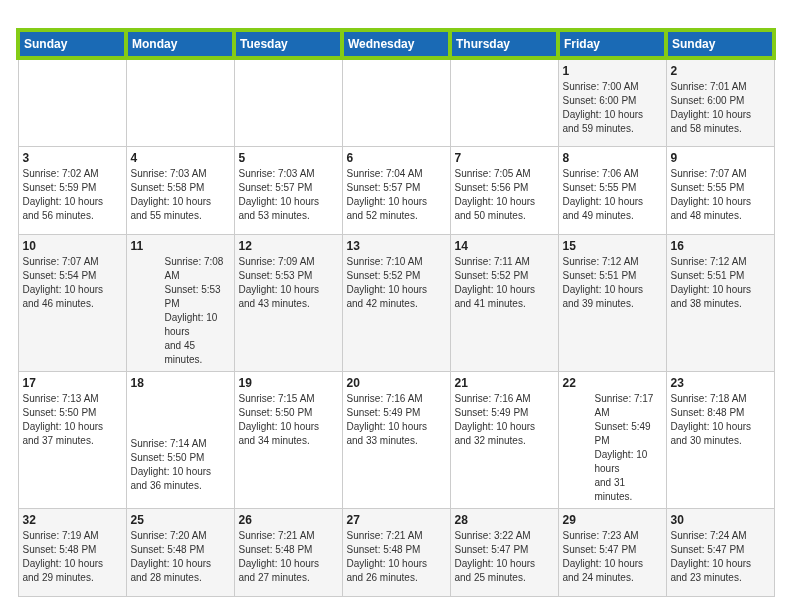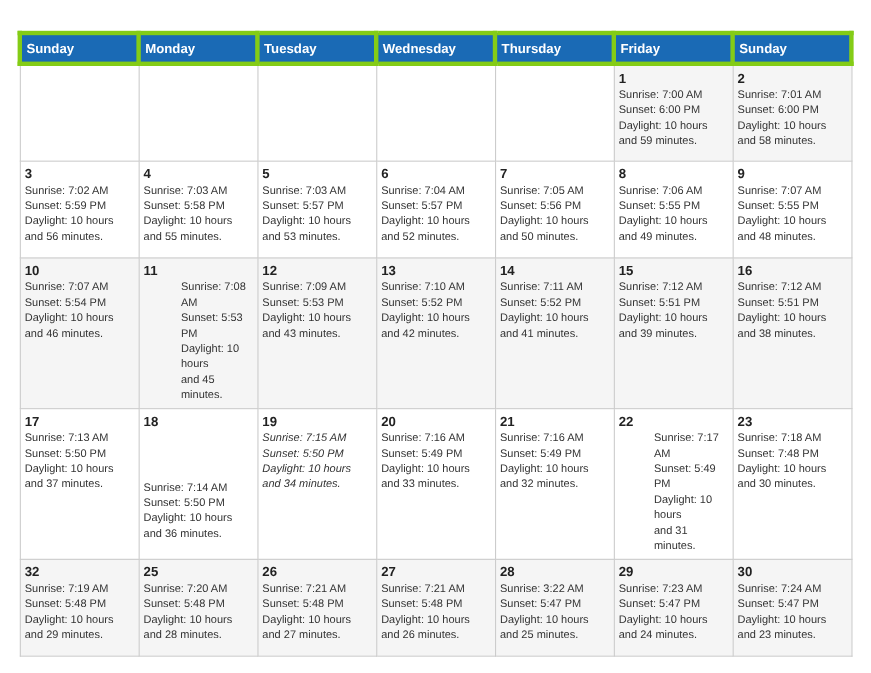--- a/index.html
+++ b/index.html
@@ -246,21 +246,21 @@
         </td>
         <td>
           <span class="day-num">18</span>
           <div class="day-info" style="white-space: pre-line; margin-top: 47px;">Sunrise: 7:14 AM
 Sunset: 5:50 PM
 Daylight: 10 hours
 and 36 minutes.</div>
         </td>
         <td>
           <span class="day-num">19</span>
-          <div class="day-info" style="white-space: pre-line; font-style: italic;">Sunrise: 7:15 AM
+          <div class="day-info" style="white-space: pre-line;">Sunrise: 7:15 AM
 Sunset: 5:50 PM
 Daylight: 10 hours
 and 34 minutes.</div>
         </td>
         <td>
           <span class="day-num">20</span>
           <div class="day-info" style="white-space: pre-line;">Sunrise: 7:16 AM
 Sunset: 5:49 PM
 Daylight: 10 hours
 and 33 minutes.</div>
@@ -275,21 +275,21 @@
         <td>
           <span class="day-num">22</span>
           <div class="day-info" style="white-space: pre-line; margin-left: 32px;">Sunrise: 7:17 AM
 Sunset: 5:49 PM
 Daylight: 10 hours
 and 31 minutes.</div>
         </td>
         <td>
           <span class="day-num">23</span>
           <div class="day-info" style="white-space: pre-line;">Sunrise: 7:18 AM
-Sunset: 7:48 PM
+Sunset: 8:48 PM
 Daylight: 10 hours
 and 30 minutes.</div>
         </td>
       </tr>
       <tr>
         <td>
           <span class="day-num">32</span>
           <div class="day-info" style="white-space: pre-line;">Sunrise: 7:19 AM
 Sunset: 5:48 PM
 Daylight: 10 hours

